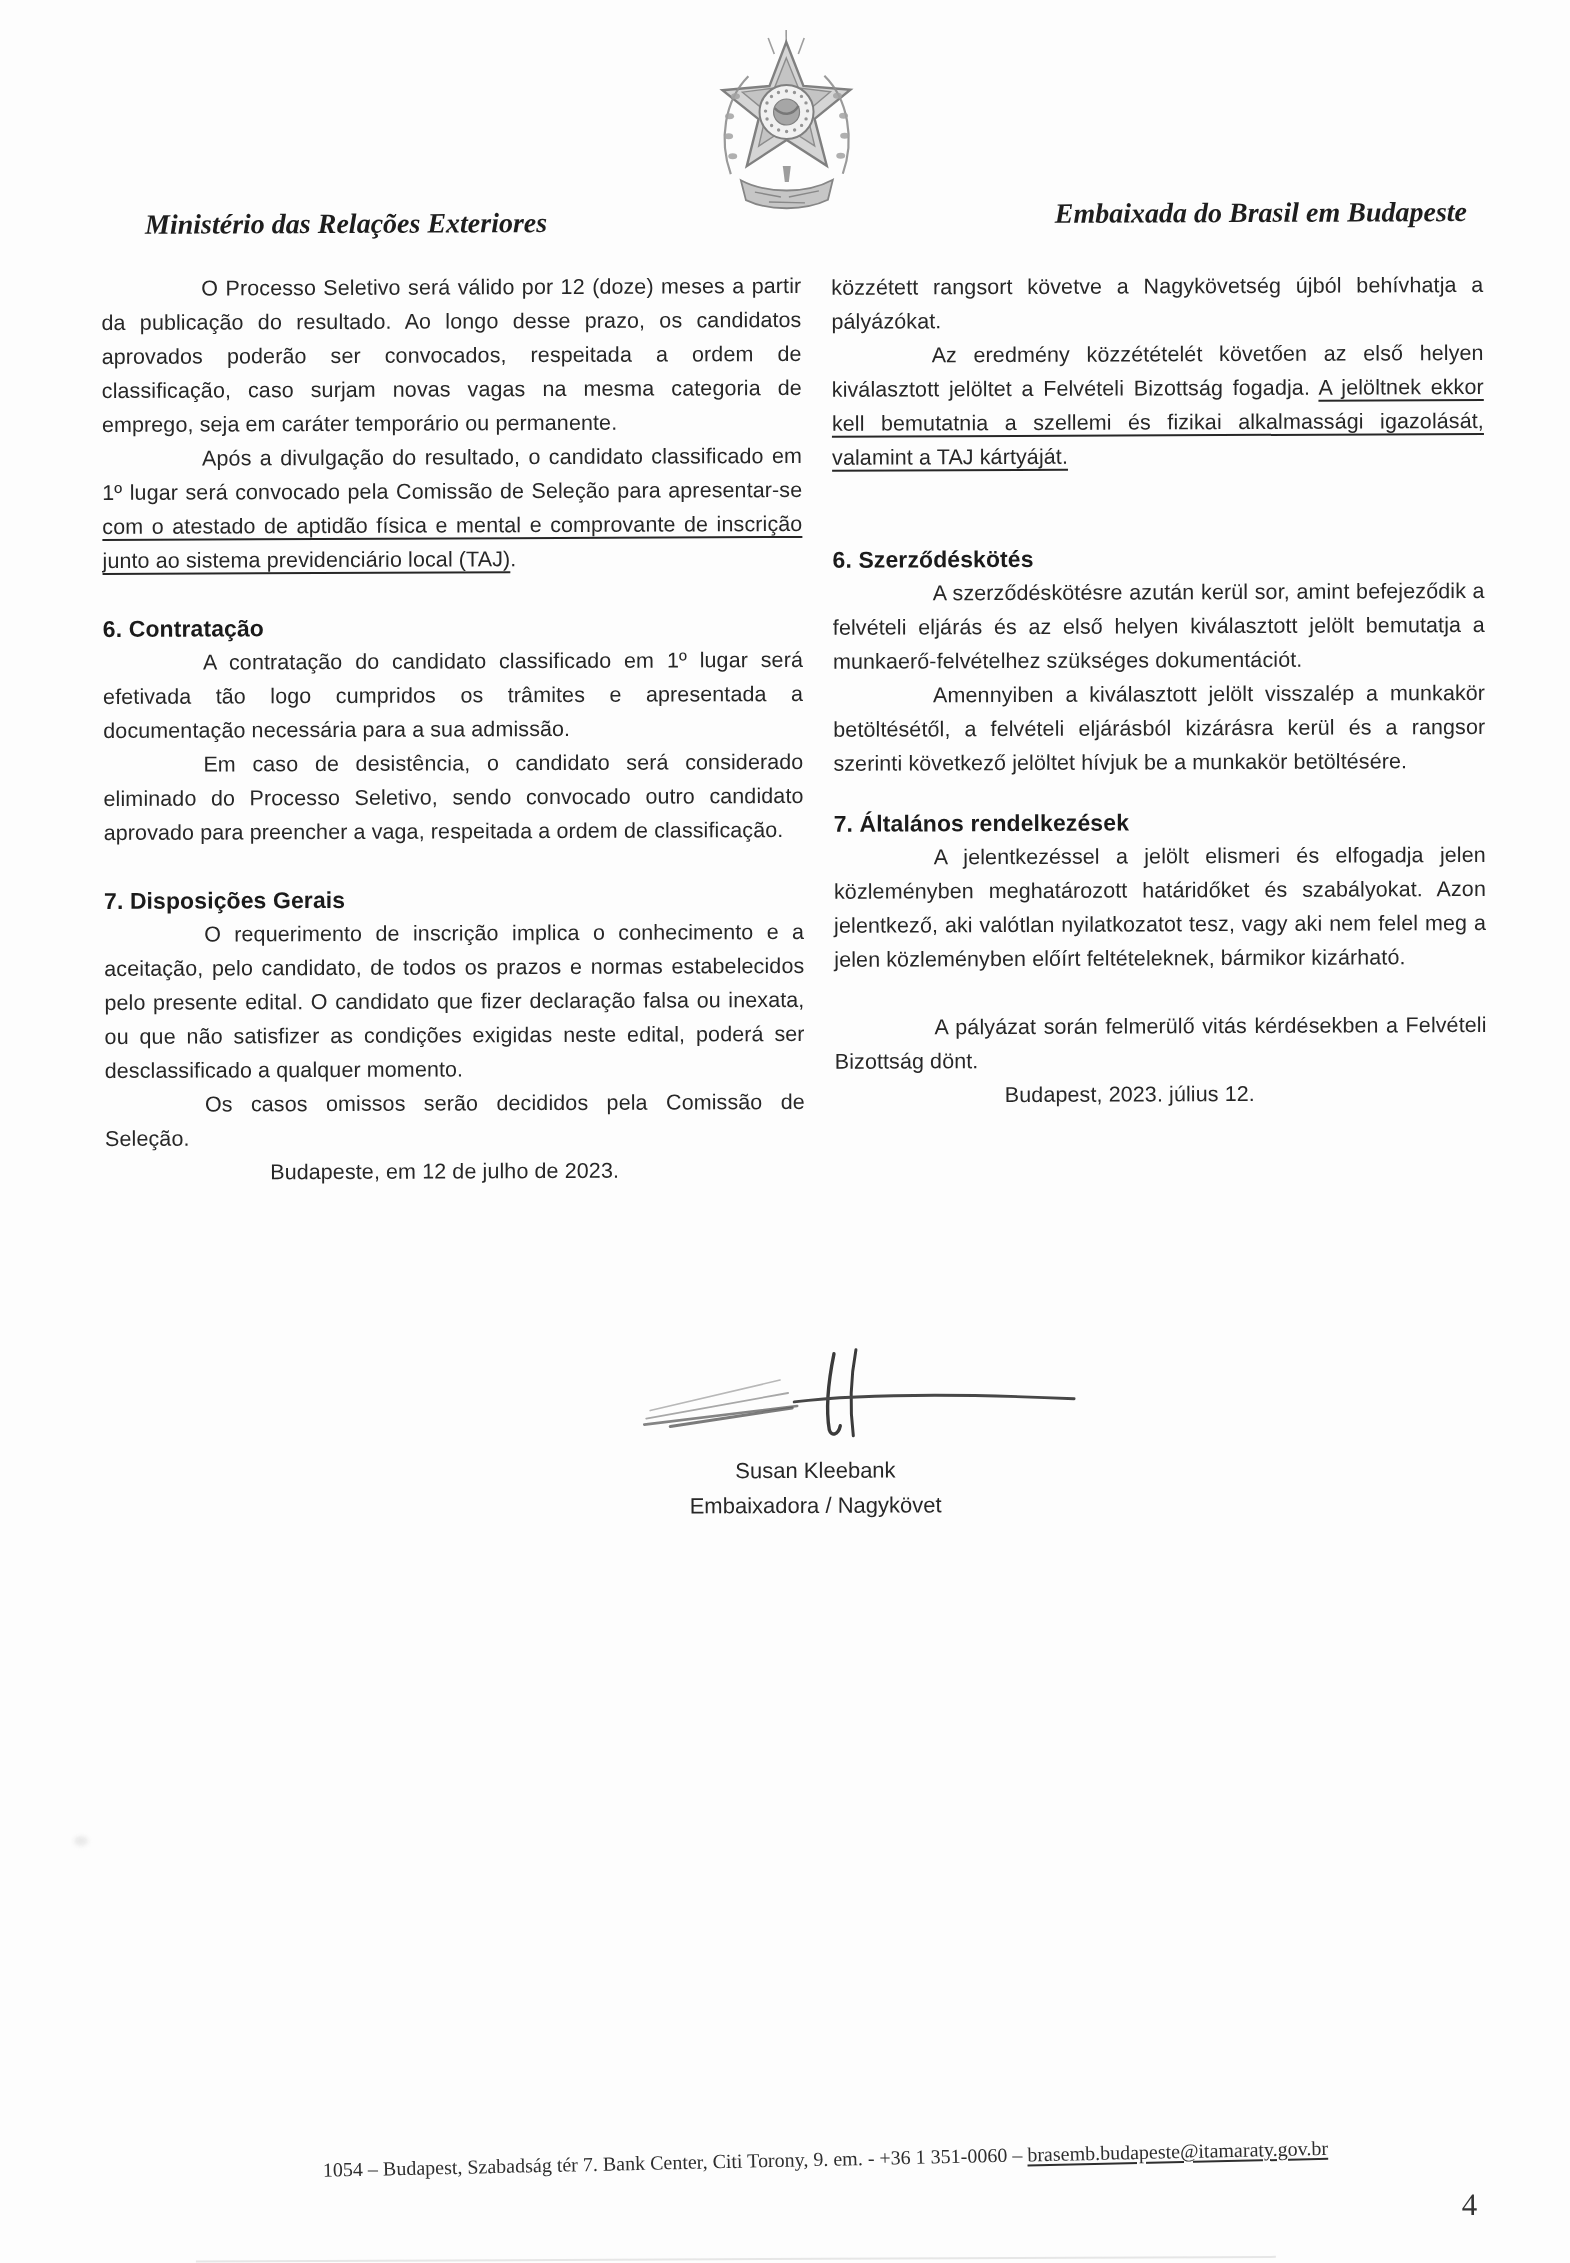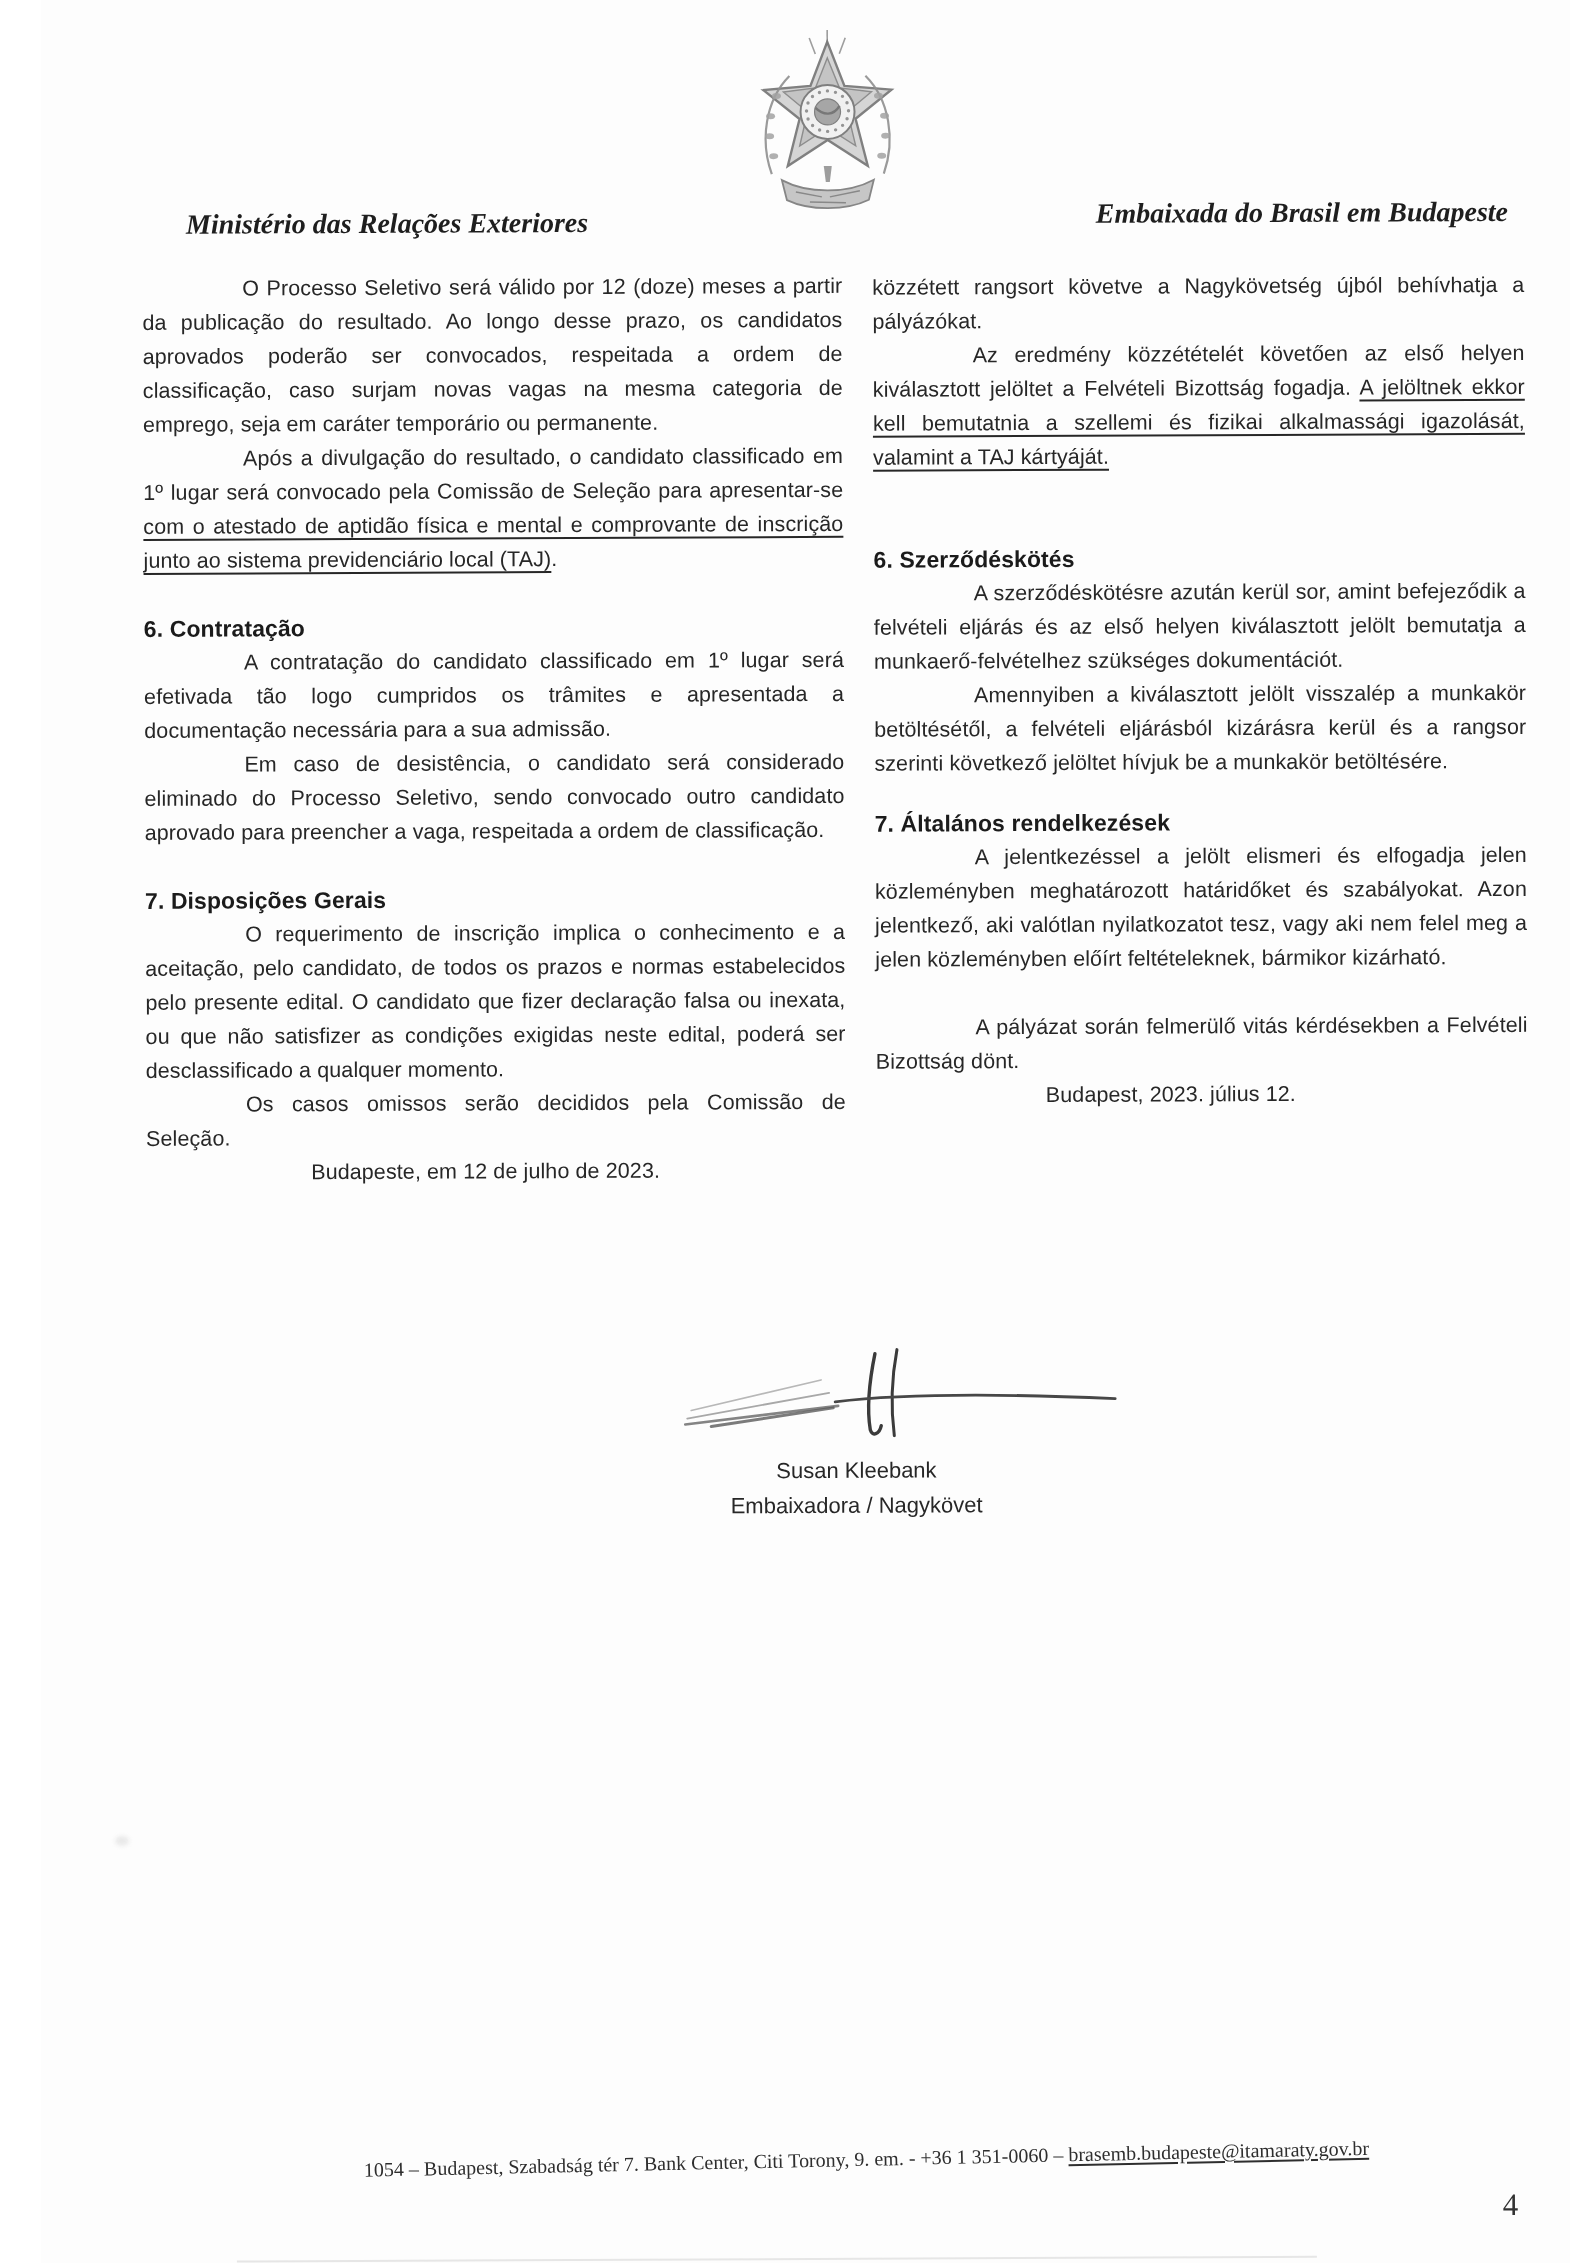--- a/index.html
+++ b/index.html
@@ -1,17 +1,17 @@
 <!DOCTYPE html>
 <html><head>
 <meta charset="utf-8">
 <style>
   html,body{margin:0;padding:0;background:#ffffff;}
   body{width:1570px;height:2263px;position:relative;font-family:"Liberation Sans",sans-serif;color:#262626;}
-  .page{position:absolute;inset:0;background:#fdfdfd;overflow:hidden;margin-left:41px;}
+  .page{position:absolute;inset:0;background:#fdfdfd;overflow:hidden;}
   .content{position:absolute;inset:0;transform:rotate(-0.25deg);transform-origin:50% 40%;}
 
   .hdr{position:absolute;font-family:"Liberation Serif",serif;font-style:italic;font-weight:bold;font-size:28px;color:#1e1e1e;white-space:nowrap;}
   .hdr-left{left:148px;top:206px;}
   .hdr-right{left:1050px;top:199px;width:420px;text-align:right;}
 
   .seal{position:absolute;left:712px;top:24px;width:156px;height:192px;}
 
   .col{position:absolute;font-size:21.5px;line-height:34px;text-align:justify;color:#272727;letter-spacing:0.1px;}
   .col-left{left:104px;top:269px;width:700px;}

